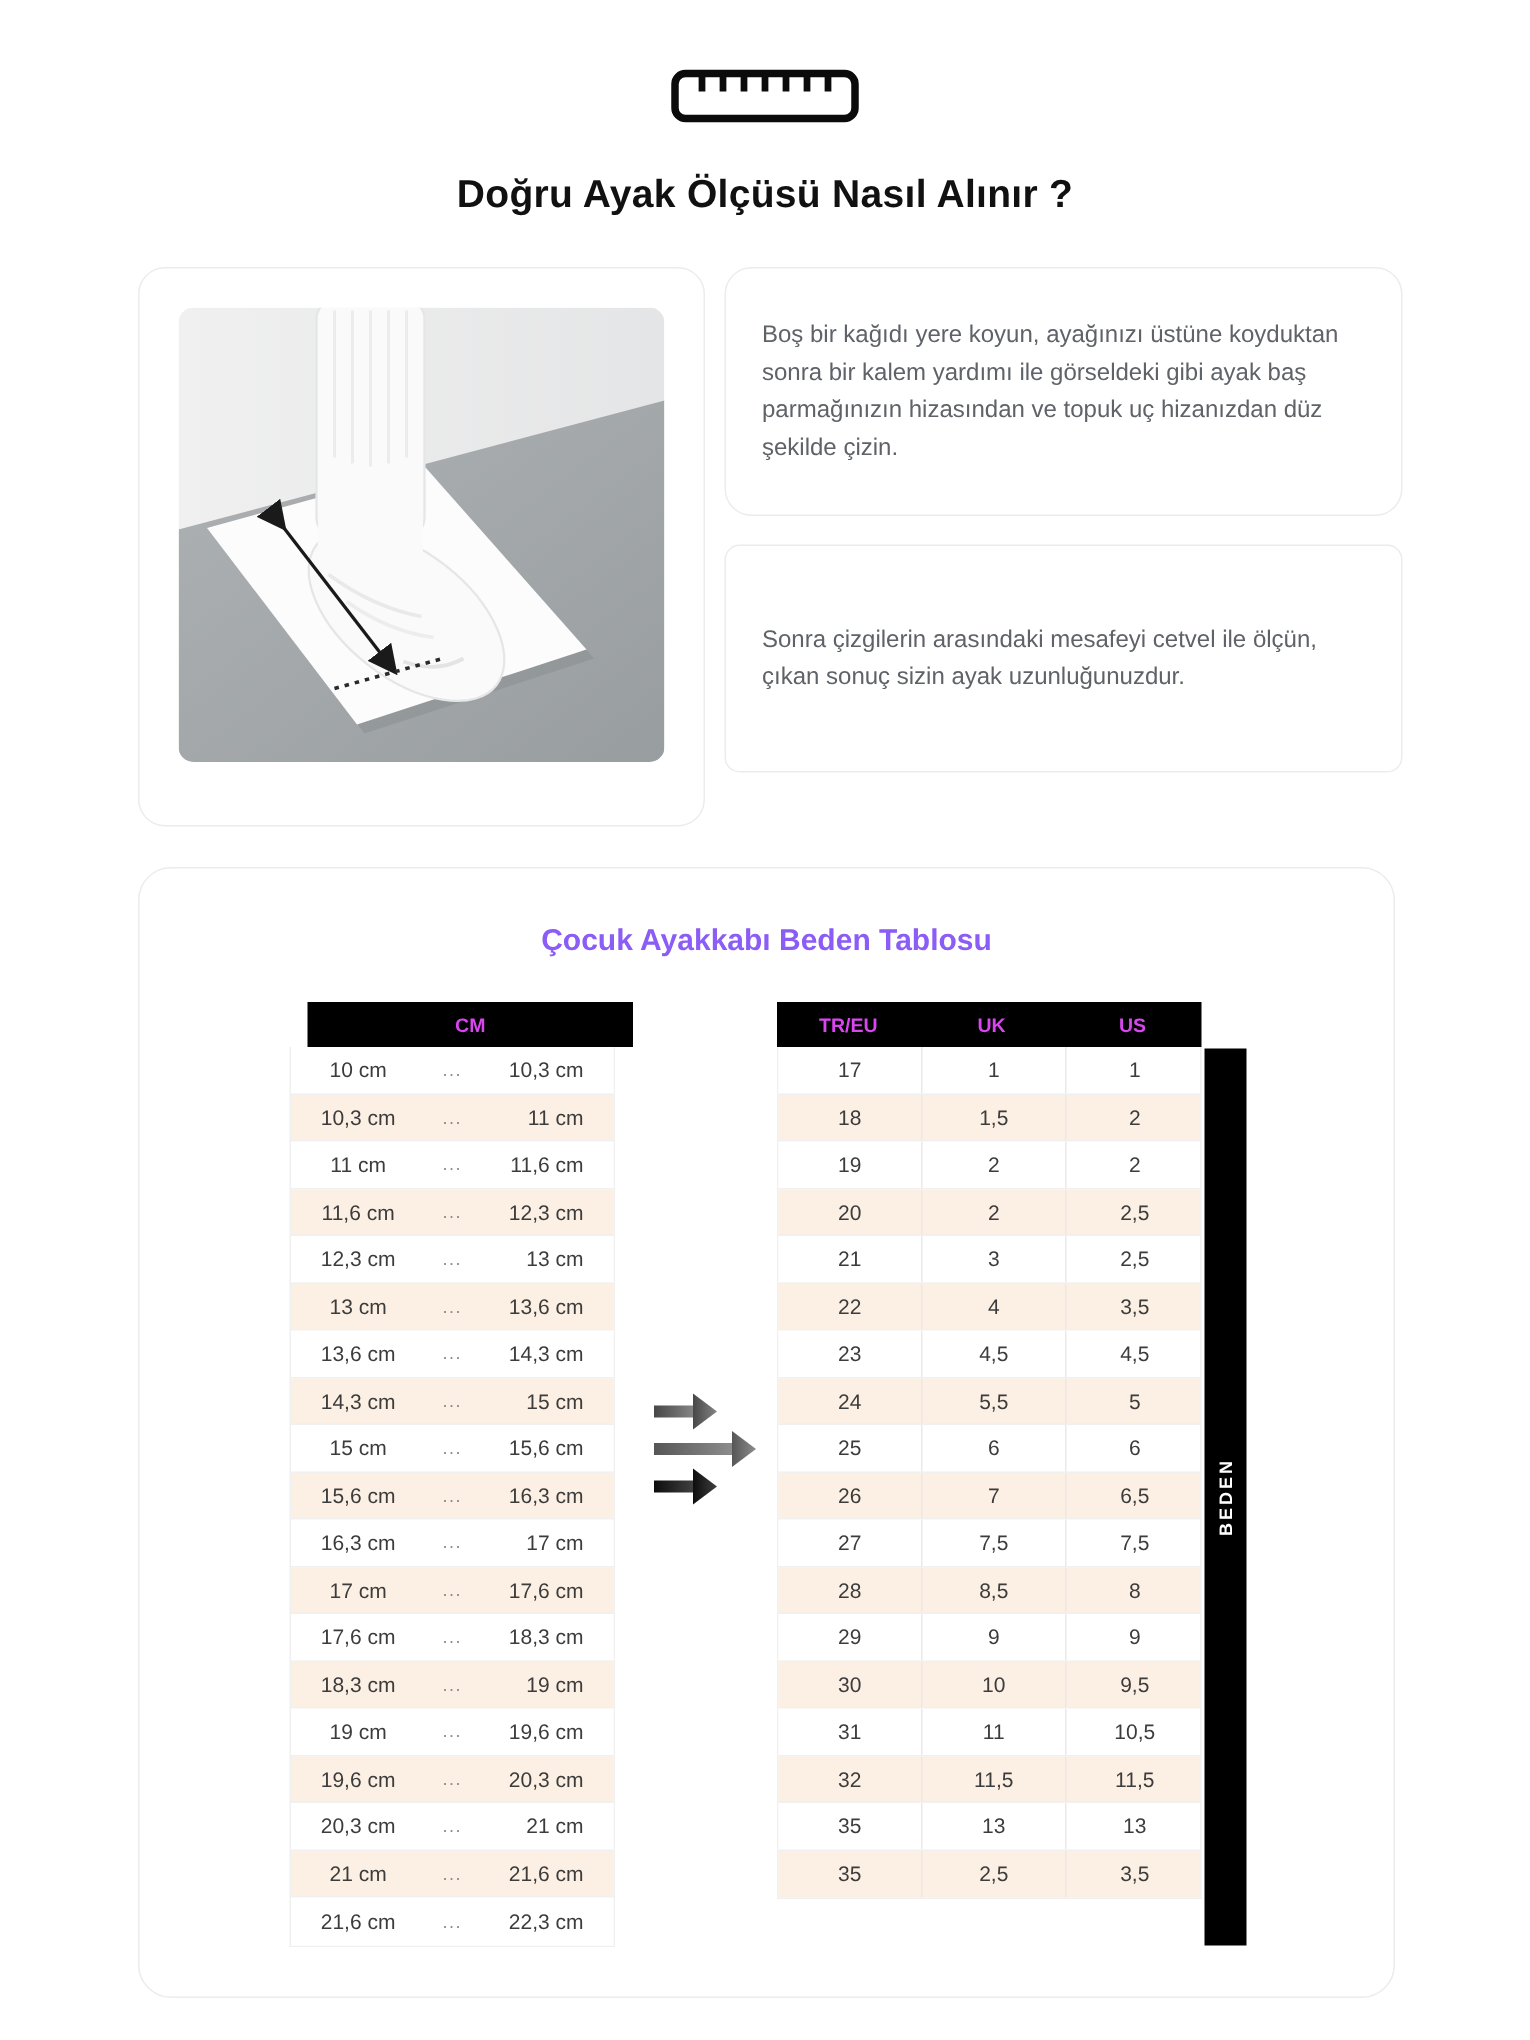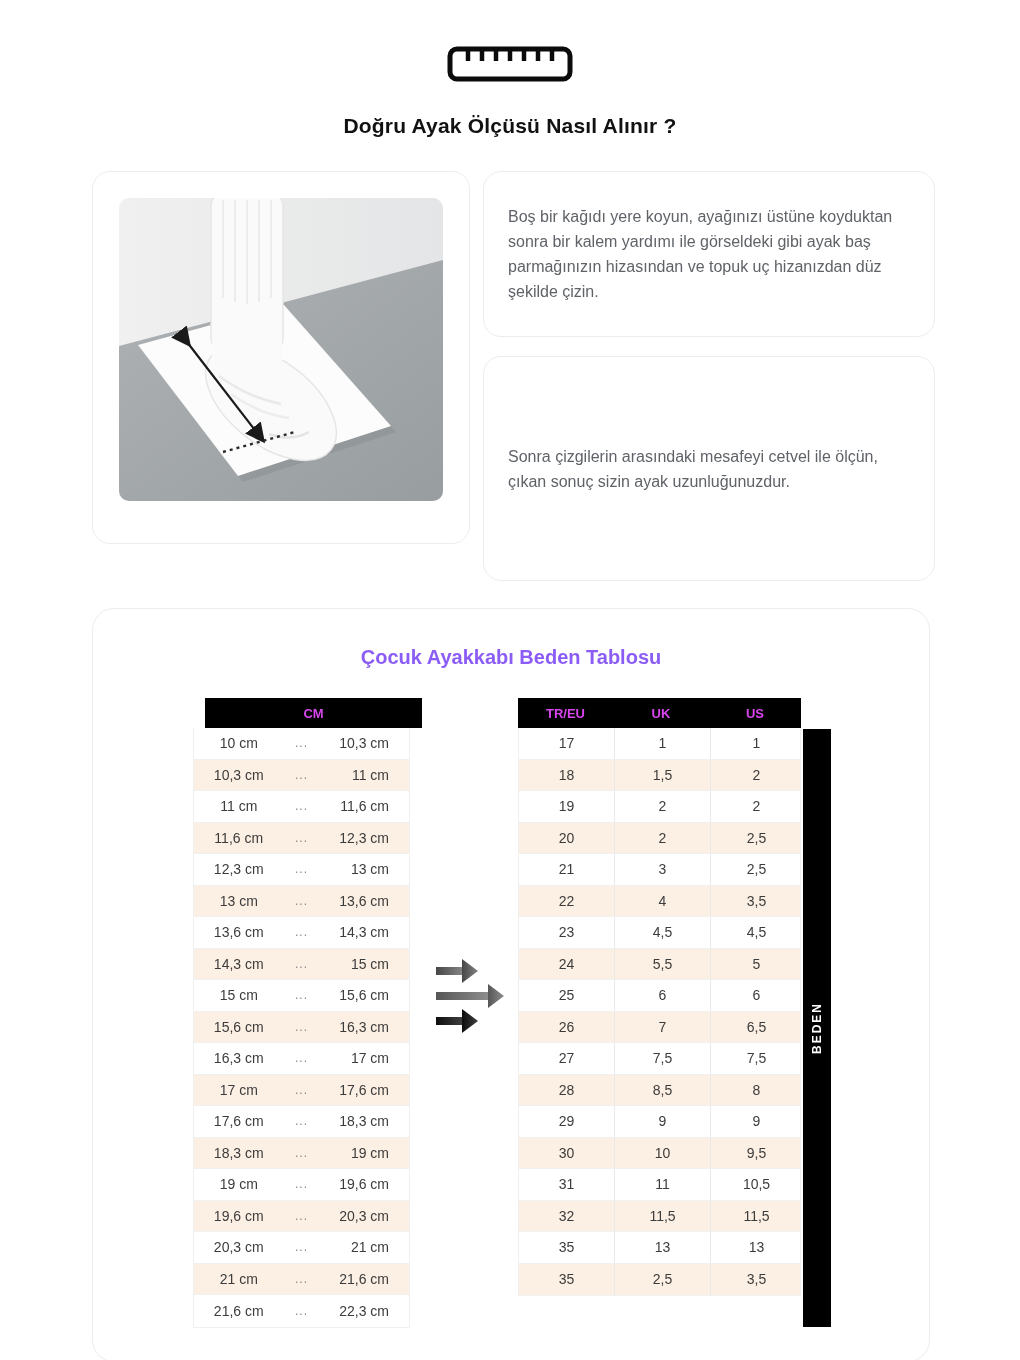--- a/index.html
+++ b/index.html
@@ -9,21 +9,21 @@
     font-family: "Liberation Sans", sans-serif;
     color: #202124;
     position: relative;
     overflow: hidden;
   }
 
   
   .ruler-wrap { display: flex; justify-content: center; padding-top: 46px; }
   .page-title {
     text-align: center;
-    font-size: 21px; font-weight: 700; color: #111;
+    font-size: 26px; font-weight: 700; color: #111;
     margin-top: 32px; letter-spacing: 0.2px;
   }
 
   
   .howto-row {
     display: flex; gap: 13px;
     margin: 33px 85px 0 92px;
   }
   .card {
     border: 1px solid #ececec;
@@ -37,21 +37,21 @@
   .photo-frame {
     width: 324px; height: 303px;
     border-radius: 10px; overflow: hidden;
   }
   .right-col { display: flex; flex-direction: column; gap: 19px; flex: 1; }
   .text-card {
     flex: none; display: flex; align-items: center;
     padding: 20px 24px;
   }
   .text-card.first { height: 166px; }
-  .text-card.second { height: 225px; }
+  .text-card.second { height: 152px; border-radius: 10px; }
   .text-card p {
     font-size: 16px; line-height: 25px; color: #5f6368;
   }
 
   
   .chart-card {
     position: relative;
     margin: 27px 0 0 92px;
     width: 838px; height: 754px;
     border: 1px solid #ececec;

